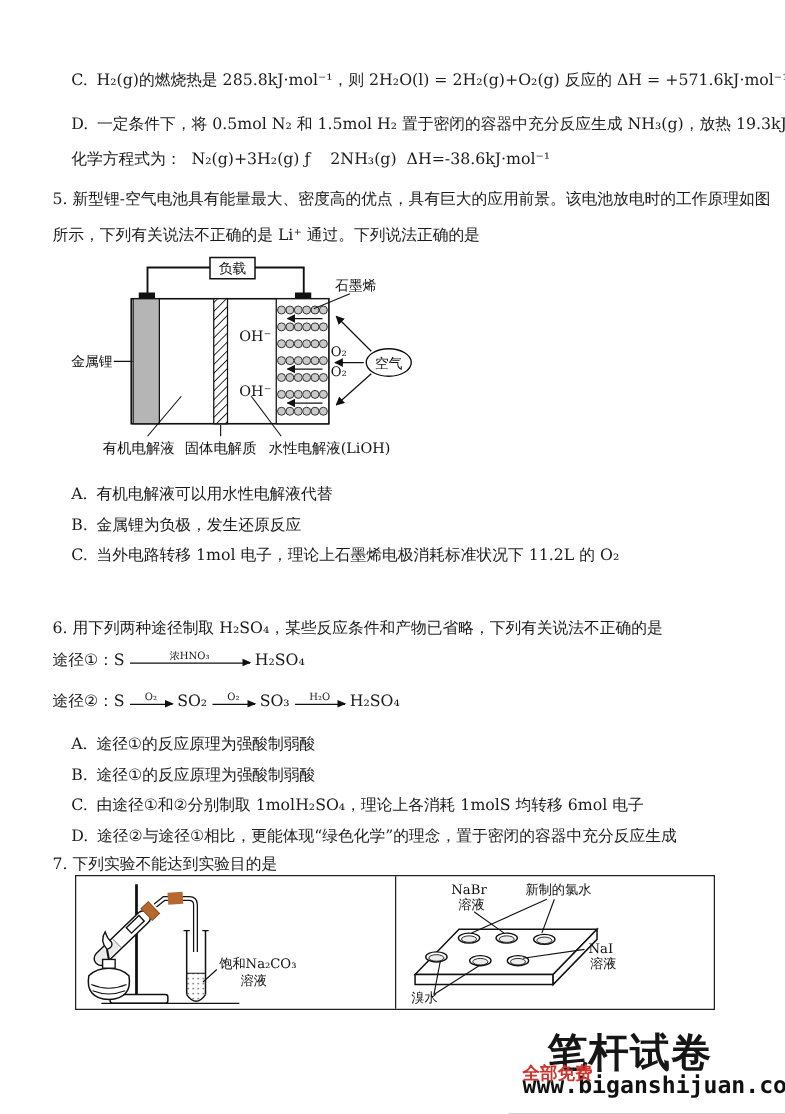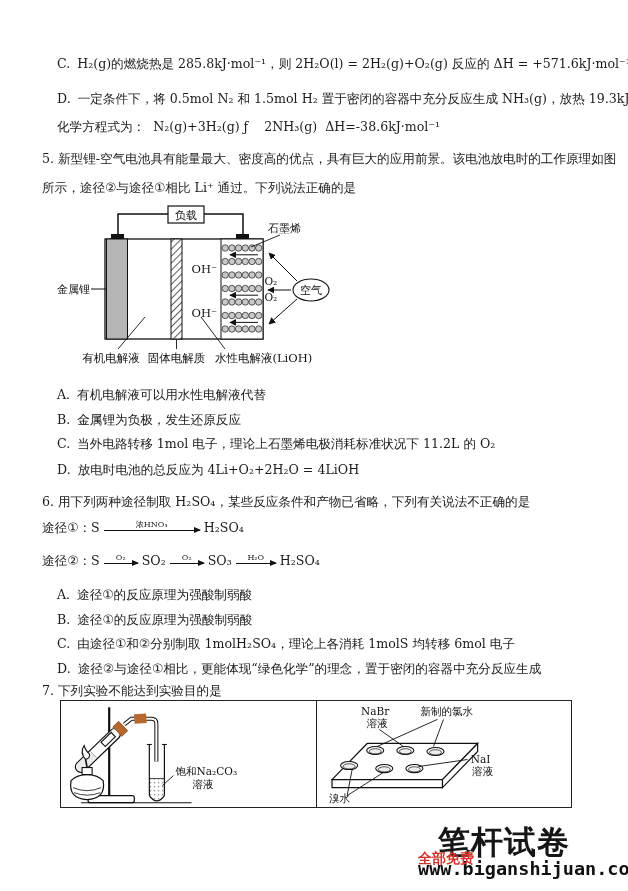--- a/index.html
+++ b/index.html
@@ -37,21 +37,21 @@
 </head>
 <body>
 
 <div class="page">
 
   <div class="line" style="left:57px;top:55px;"><span class="optlabel">C.</span><span>H₂(g)的燃烧热是 285.8kJ·mol⁻¹，则 2H₂O(l) = 2H₂(g)+O₂(g) 反应的 ΔH = +571.6kJ·mol⁻¹</span></div>
   <div class="line" style="left:57px;top:90px;"><span class="optlabel">D.</span><span>一定条件下，将 0.5mol N₂ 和 1.5mol H₂ 置于密闭的容器中充分反应生成 NH₃(g)，放热 19.3kJ，其热</span></div>
   <div class="line" style="left:57px;top:118px;"><span>化学方程式为：  N₂(g)+3H₂(g) ƒ    2NH₃(g)  ΔH=-38.6kJ·mol⁻¹</span></div>
 
   <div class="line" style="left:42px;top:150px;">5. 新型锂-空气电池具有能量最大、密度高的优点，具有巨大的应用前景。该电池放电时的工作原理如图</div>
-  <div class="line" style="left:42px;top:179px;">所示，途径②与途径①相比 Li⁺ 通过。下列说法正确的是</div>
+  <div class="line" style="left:42px;top:179px;">所示，下列有关说法不正确的是 Li⁺ 通过。下列说法正确的是</div>
 
   <svg viewBox="0 0 300 172" style="position:absolute;left:55px;top:202px;width:300px;height:172px;">
     <defs>
       <pattern id="hatch" width="5" height="5" patternUnits="userSpaceOnUse" patternTransform="rotate(45)">
         <rect width="5" height="5" fill="#fff"></rect>
         <line x1="0" y1="0" x2="0" y2="5" stroke="#111" stroke-width="1.4"></line>
       </pattern>
       <marker id="ah" viewBox="0 0 10 10" refX="9" refY="5" markerWidth="7" markerHeight="7" orient="auto-start-reverse">
         <path d="M0,0 L10,5 L0,10 z" fill="#111"></path>
       </marker>
@@ -110,21 +110,20 @@
     <line x1="121.5" y1="147" x2="121.5" y2="138" stroke="#111" stroke-width="0.9"></line>
     <line x1="170" y1="147" x2="146" y2="115" stroke="#111" stroke-width="0.9"></line>
     <text x="56" y="160" font-size="11.5" text-anchor="middle">有机电解液</text>
     <text x="121.5" y="160" font-size="11.5" text-anchor="middle">固体电解质</text>
     <text x="160" y="160" font-size="11.5">水性电解液(LiOH)</text>
   </svg>
 
   <div class="line" style="left:57px;top:411px;"><span class="optlabel">B.</span><span>金属锂为负极，发生还原反应</span></div>
   <div class="line" style="left:57px;top:386px;"><span class="optlabel">A.</span><span>有机电解液可以用水性电解液代替</span></div>
   <div class="line" style="left:57px;top:435px;"><span class="optlabel">C.</span><span>当外电路转移 1mol 电子，理论上石墨烯电极消耗标准状况下 11.2L 的 O₂</span></div>
-  <div class="line" style="left:57px;top:461px;"><span class="optlabel">D.</span><span>放电时电池的总反应为 4Li+O₂+2H₂O = 4LiOH</span></div>
 
   <div class="line" style="left:42px;top:493px;">6. 用下列两种途径制取 H₂SO₄，某些反应条件和产物已省略，下列有关说法不正确的是</div>
 
   <div class="line pathway" style="left:42px;top:516px;height:22px;">
     <span>途径①：</span>
     <span>S</span>
     <span class="rxn w96"><span class="lbl">浓HNO₃</span><span class="shaft"></span></span>
     <span>H₂SO₄</span>
   </div>
 

